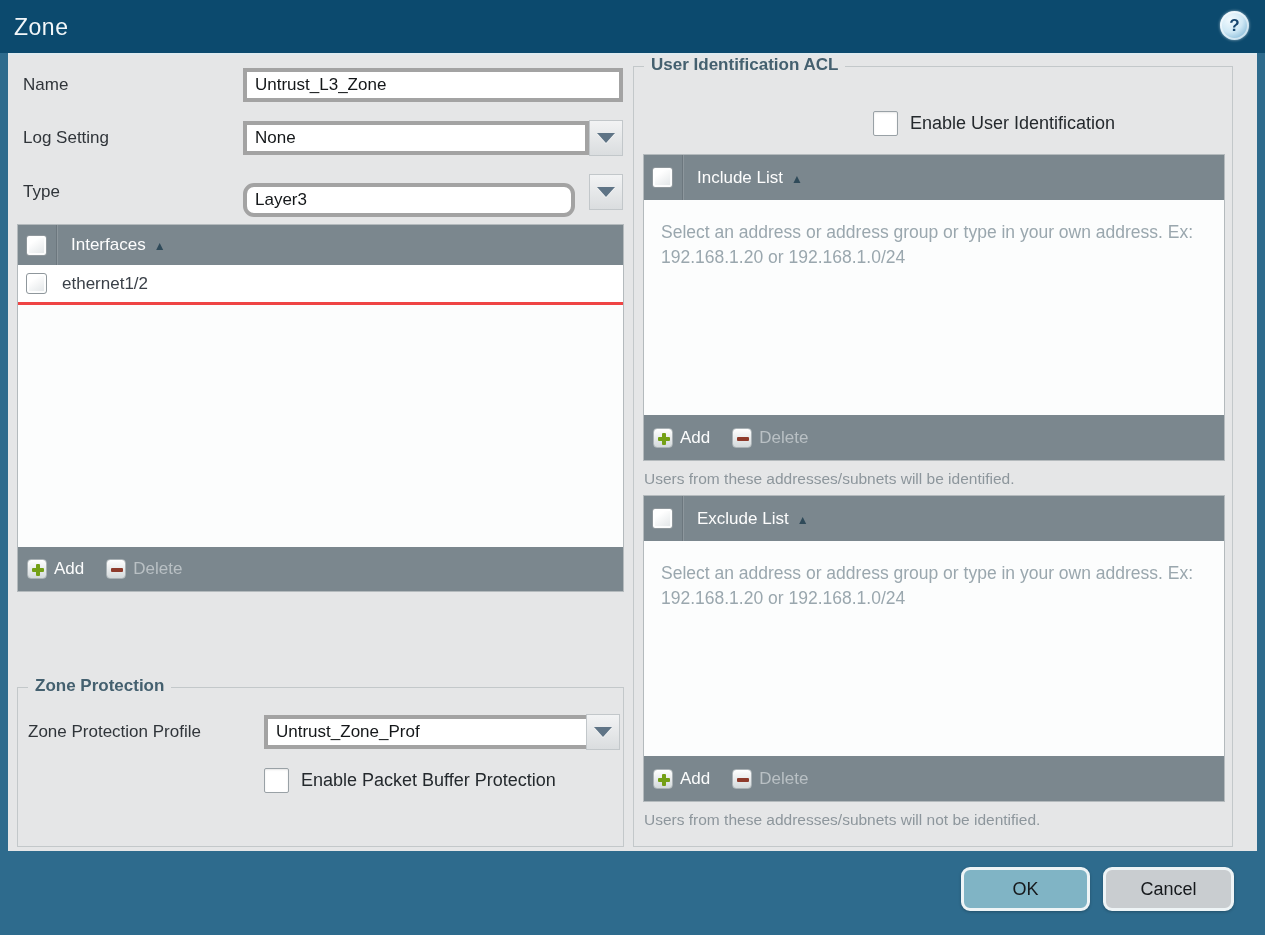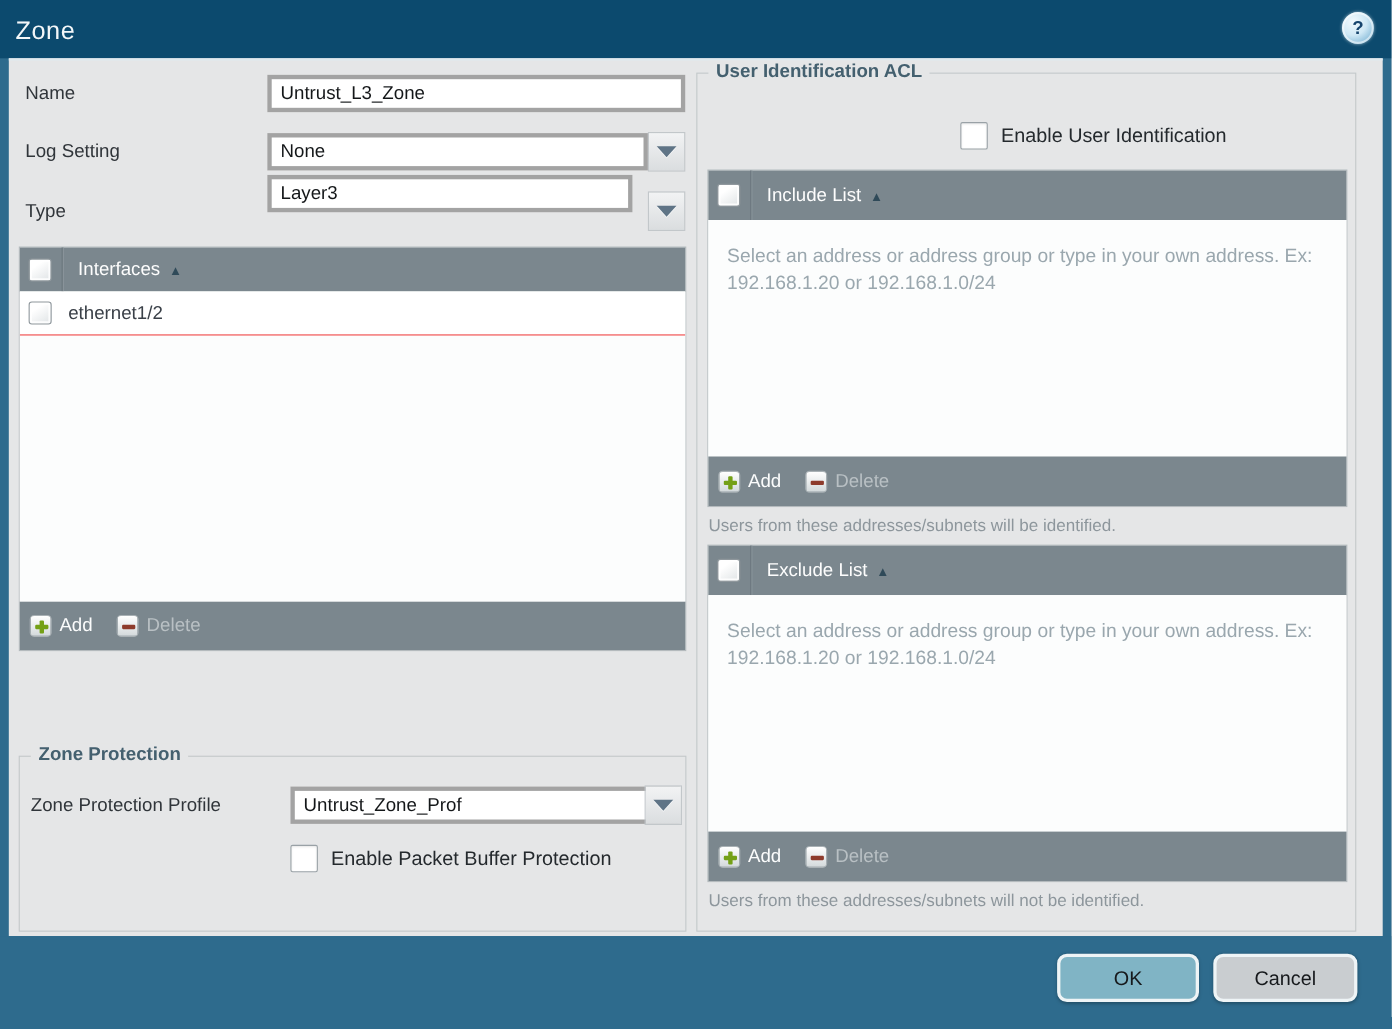--- a/index.html
+++ b/index.html
@@ -43,21 +43,21 @@
     border-top:10px solid #5f7486; filter:drop-shadow(0 1px 0 rgba(255,255,255,.7)); }
 
   
   .tbl { position:absolute; border:1px solid #b4babd; background:#fcfdfd; }
   .tbl-head { position:absolute; left:0; top:0; right:0; height:40px; background:#7b878e; display:flex; align-items:center; }
   .tbl-foot { position:absolute; left:0; bottom:0; right:0; height:44px; background:#7b878e; display:flex; align-items:center; }
   .head-divider { width:1px; height:100%; background:#6c777e; margin-left:9px; box-shadow:1px 0 0 #8d979d; }
   .tbl-title { color:#fdfdfd; font-size:17px; margin-left:14px; }
   .sort-arrow { color:#2f4a59; font-size:12px; margin-left:8px; padding-top:2px; }
   .tbl-body { position:absolute; left:0; right:0; overflow:hidden; background:#fcfdfd; }
-  .tbl-row { height:40px; background:#fff; border-bottom:1px solid #ef4444; display:flex; align-items:center; }
+  .tbl-row { height:40px; background:#fff; border-bottom:3px solid #ef4444; display:flex; align-items:center; }
   .row-text { font-size:17px; color:#3a4息048; color:#3a4048; margin-left:15px; }
   .placeholder-text { padding:20px 0 0 17px; max-width:575px; font-size:17.5px; line-height:1.42; color:#9aa7ae; }
 
   .cb3d {
     width:21px; height:21px; margin-left:8px; border:1px solid #8f979c; border-radius:3px;
     background:linear-gradient(145deg,#ffffff 30%,#dfe3e5 100%);
     box-shadow:inset 0 0 0 2px rgba(255,255,255,.85); cursor:pointer; flex:0 0 auto;
   }
   .cb-flat {
     width:25px; height:25px; background:#fff; border:1px solid #99a1a6; border-radius:2px;
@@ -115,21 +115,21 @@
   <span class="frm-label" style="left:15px; top:13px;">Name</span>
   <input class="txt-input" style="left: 235px; top: 13px; width: 380px;" value="Untrust_L3_Zone">
 
   <span class="frm-label" style="left:15px; top:66px;">Log Setting</span>
   <input class="txt-input" style="left: 235px; top: 66px; width: 346px;" value="None">
   <div class="combo-btn" style="left:581px; top:65px;">
     <div class="dd-arrow"></div>
   </div>
 
   <span class="frm-label" style="left:15px; top:120px;">Type</span>
-  <input class="txt-input" style="left: 235px; top: 104px; width: 332px;" value="Layer3">
+  <input class="txt-input" style="left: 235px; top: 128px; width: 332px; border-radius: 11px;" value="Layer3">
   <div class="combo-btn" style="left:581px; top:119px;">
     <div class="dd-arrow"></div>
   </div>
 
   <div class="tbl" style="left:9px; top:169px; width:607px; height:368px;">
     <div class="tbl-head">
       <div class="cb3d"></div>
       <div class="head-divider"></div>
       <span class="tbl-title">Interfaces</span>
       <span class="sort-arrow">▲</span>

